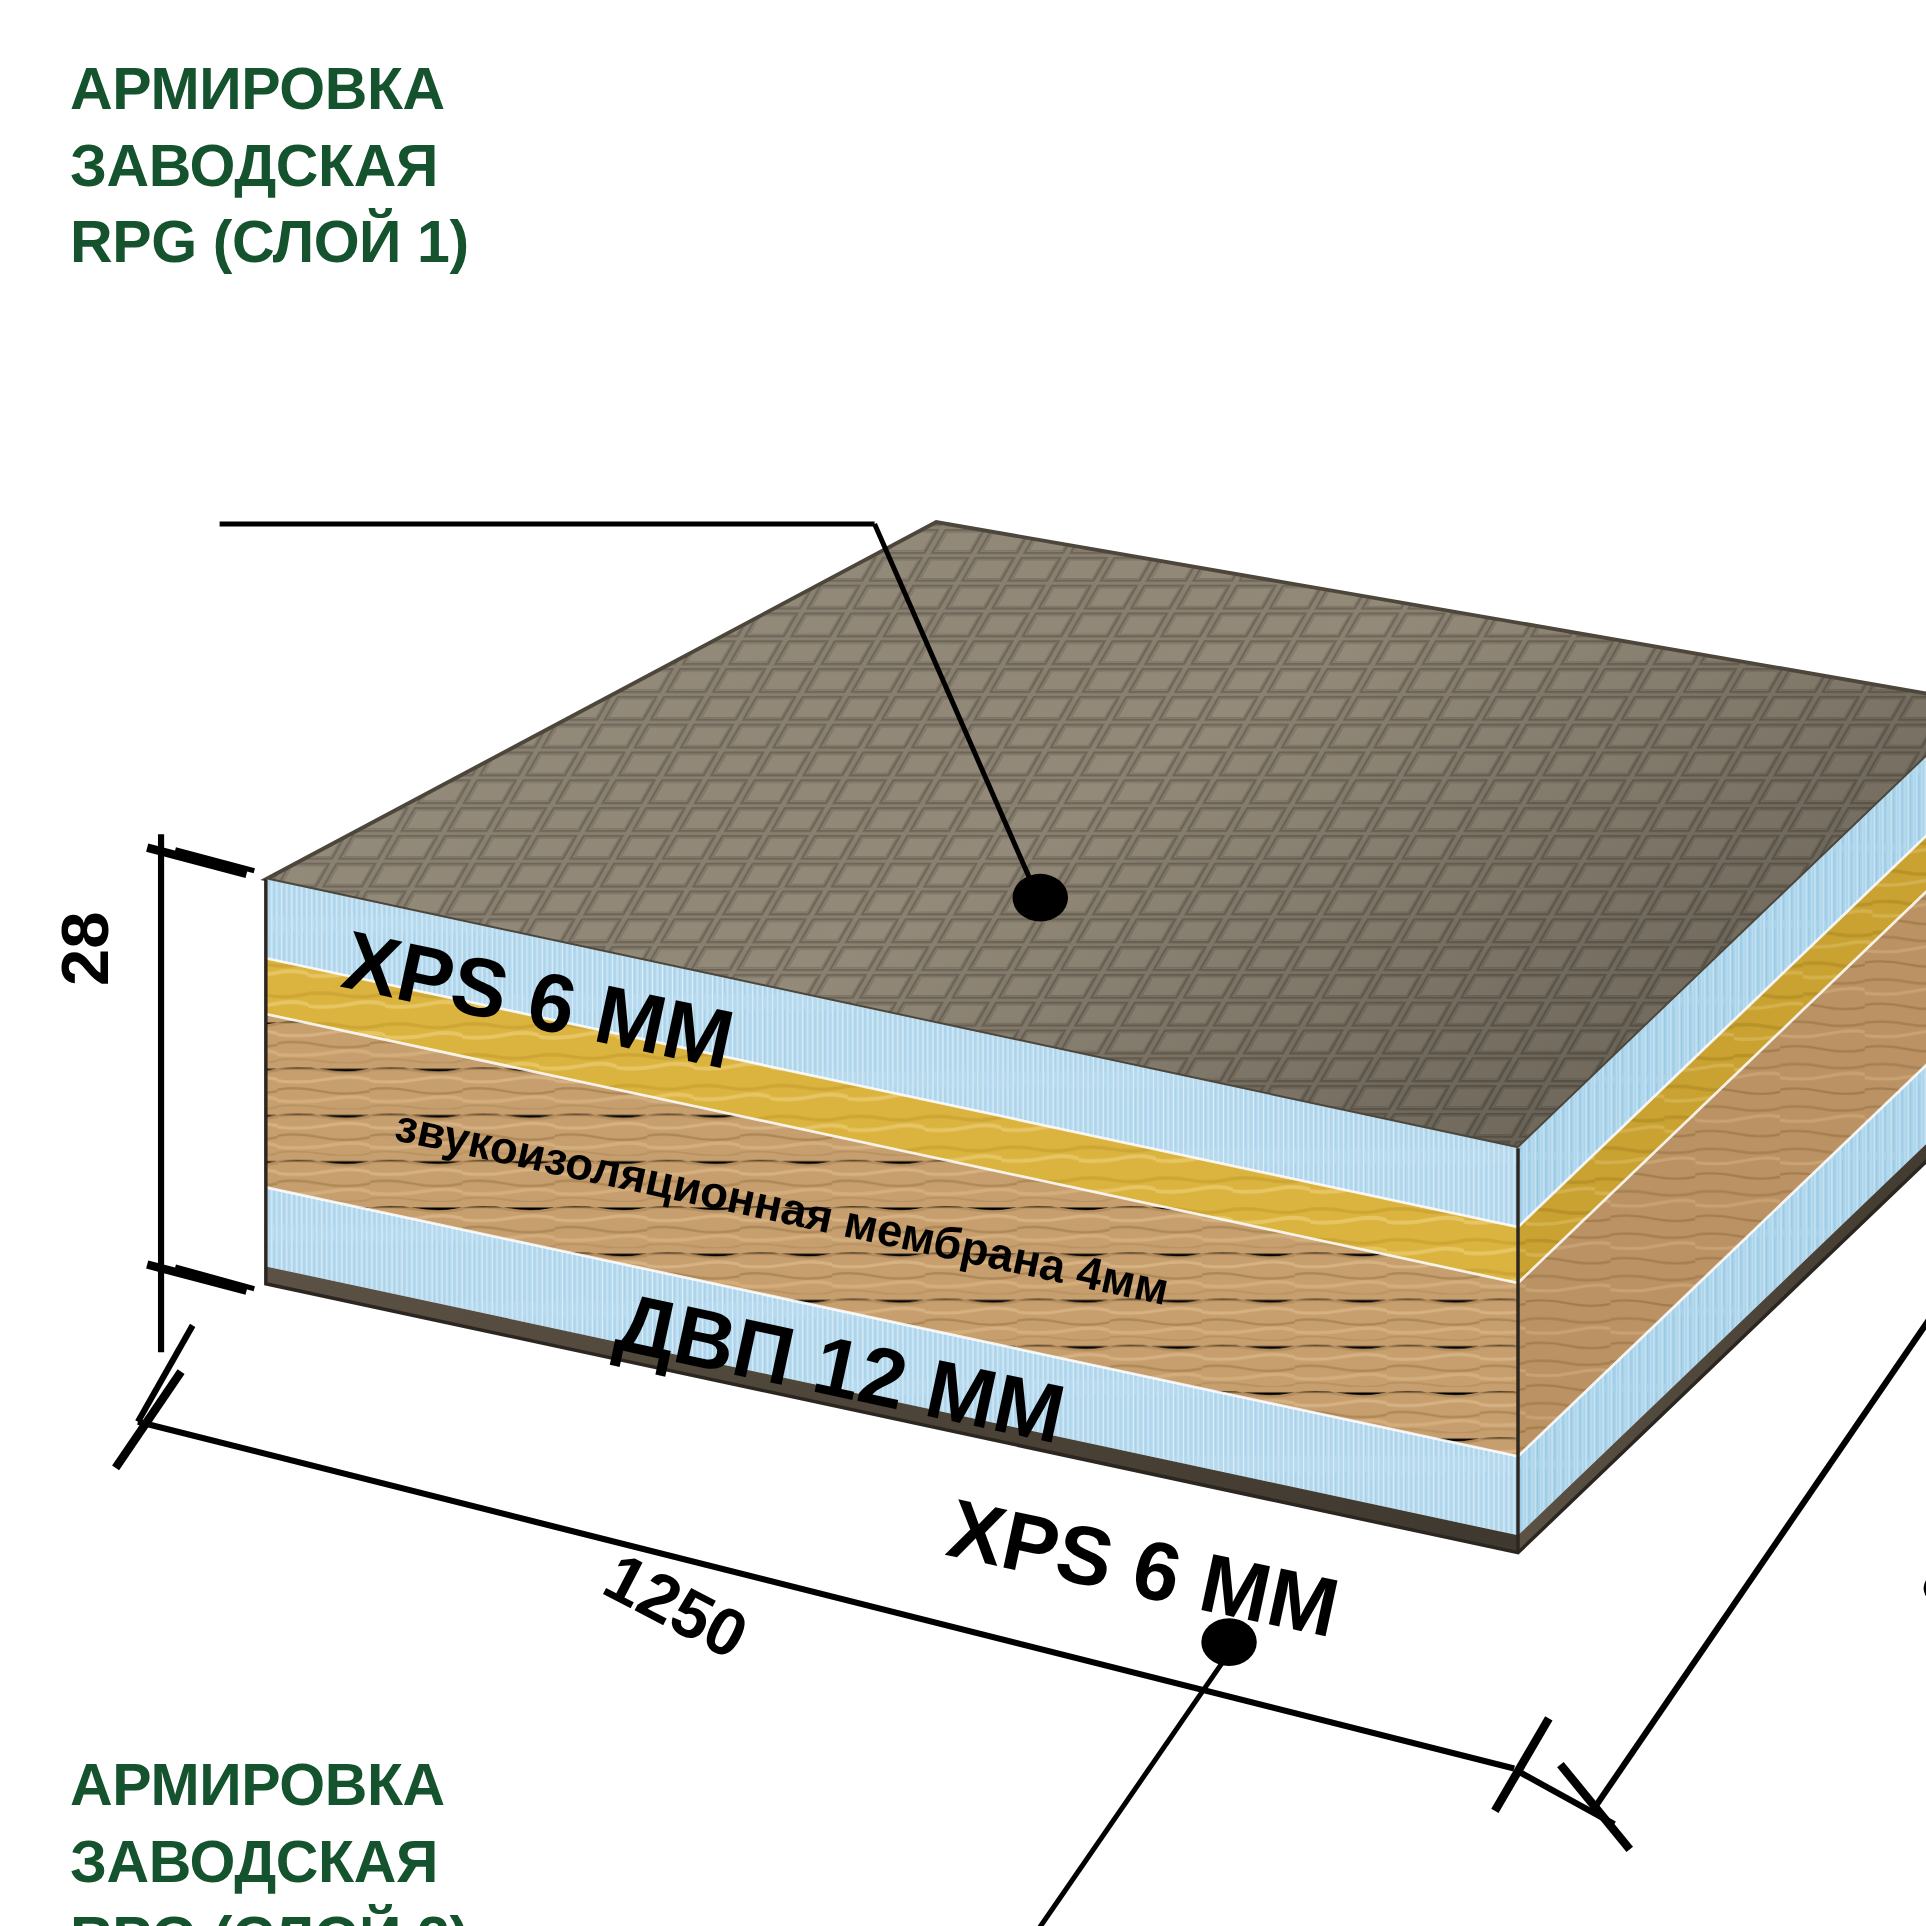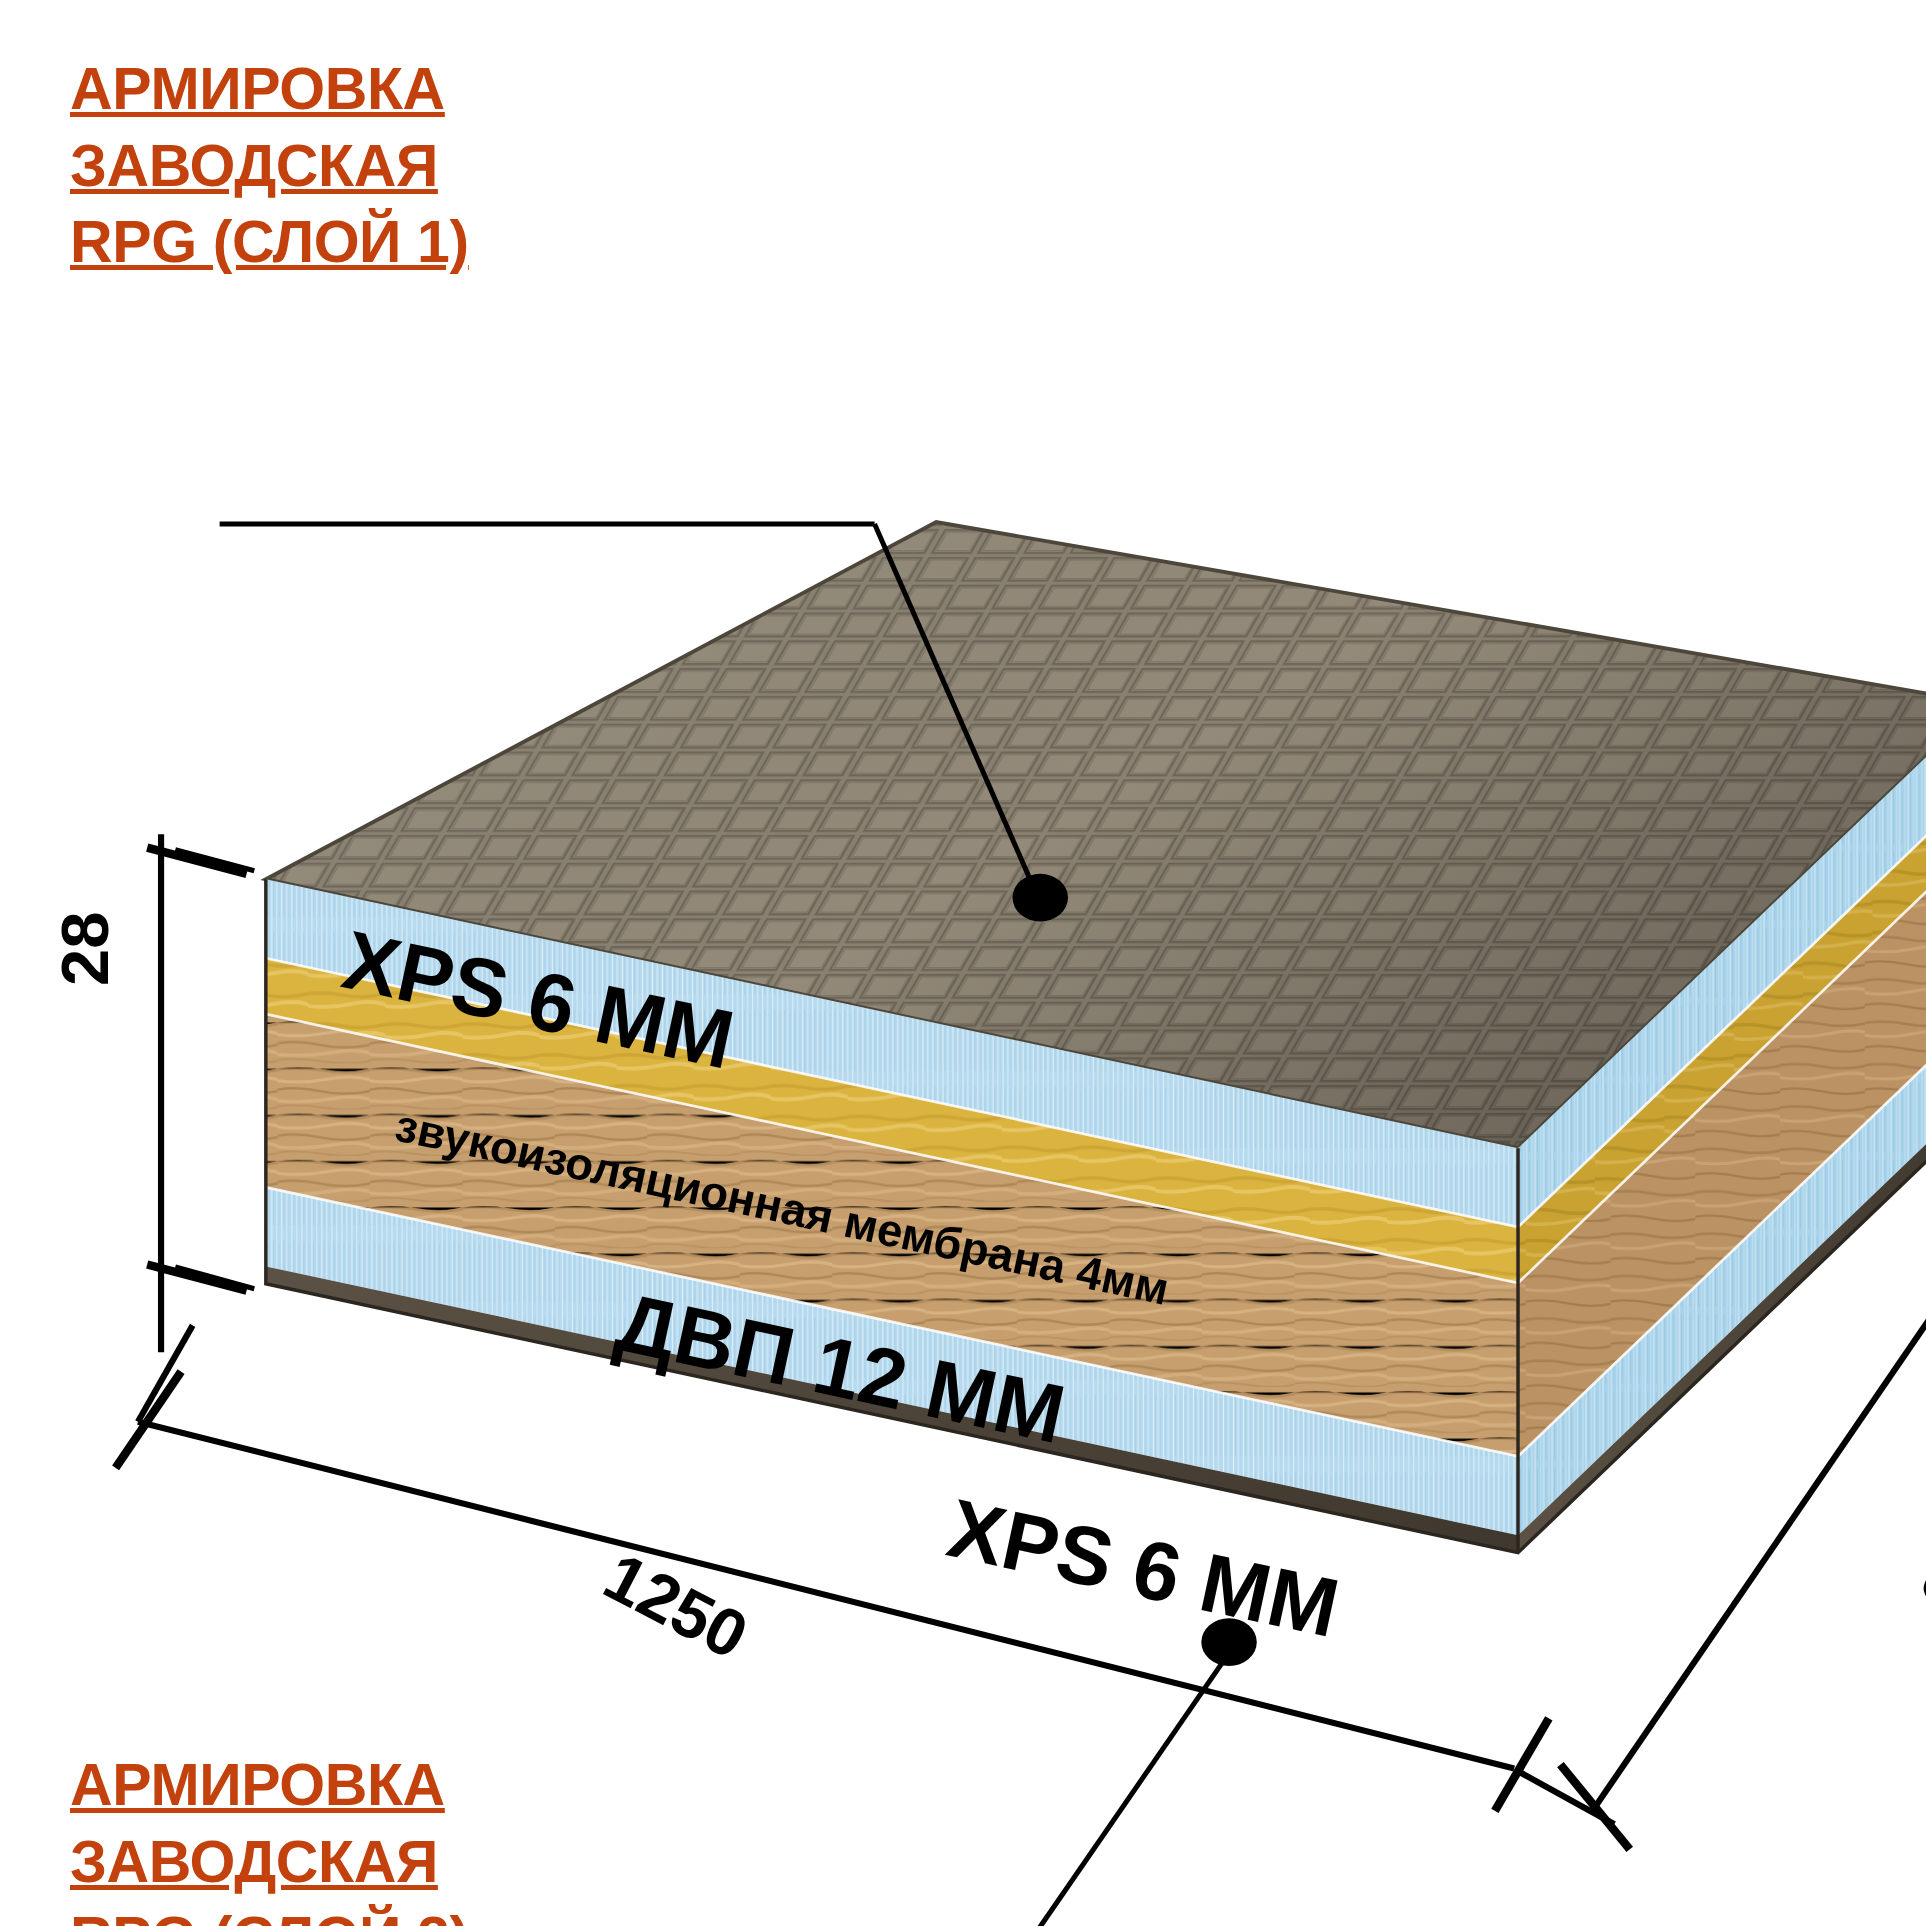--- a/index.html
+++ b/index.html
@@ -1,23 +1,23 @@
 <!DOCTYPE html>
 <html style="font-size:6.2px"><head>
 <meta charset="utf-8">
 <title>Layer Diagram</title>
 <style>
   html,body{margin:0;padding:0;background:#ffffff;}
   body{width:2220px;height:2220px;overflow:hidden;
        font-family:"Liberation Sans","DejaVu Sans",sans-serif;}
   #stage{position:relative;width:2220px;height:2220px;background:#fff;}
   svg#scene{position:absolute;left:0;top:0;width:2220px;height:2220px;display:block;}
-  .callout-text{position:absolute;font-weight:bold;color:#c2410c;
+  .callout-text{position:absolute;font-weight:bold;color:#14532d;
                 font-family:"Liberation Sans","DejaVu Sans",sans-serif;
-                letter-spacing:-0.4px;white-space:pre;line-height:1.30;text-decoration:underline;}
+                letter-spacing:-0.4px;white-space:pre;line-height:1.30;}
   #callout-top{left:70px;top:51px;font-size:59px;}
   #callout-bottom{left:70px;top:1747px;font-size:59px;}
   .dim-label{position:absolute;font-weight:bold;color:#000;
              font-family:"Liberation Sans","DejaVu Sans",sans-serif;
              white-space:nowrap;}
   #dim-28{left:46px;top:986px;font-size:67px;
           transform:rotate(-90deg);transform-origin:left top;}
   #dim-1250{left:628px;top:1537px;font-size:67px;
             transform:rotate(27.5deg);transform-origin:left top;}
   #dim-600{left:1903px;top:1591px;font-size:67px;

